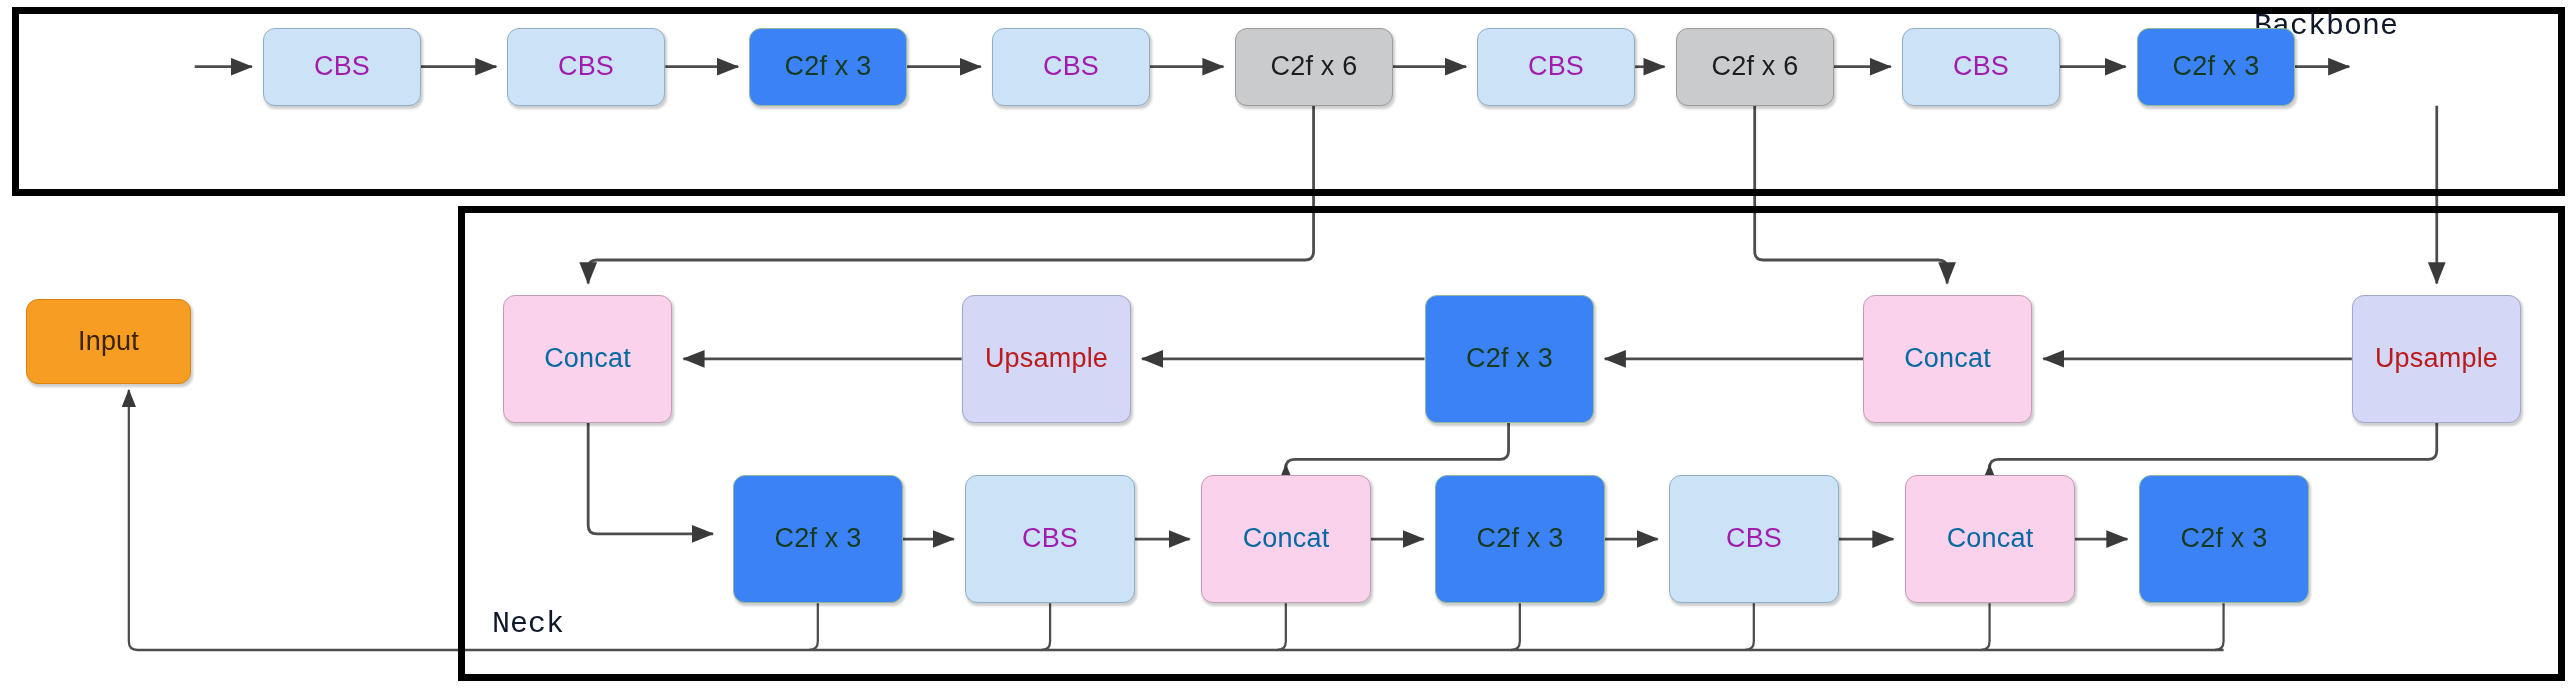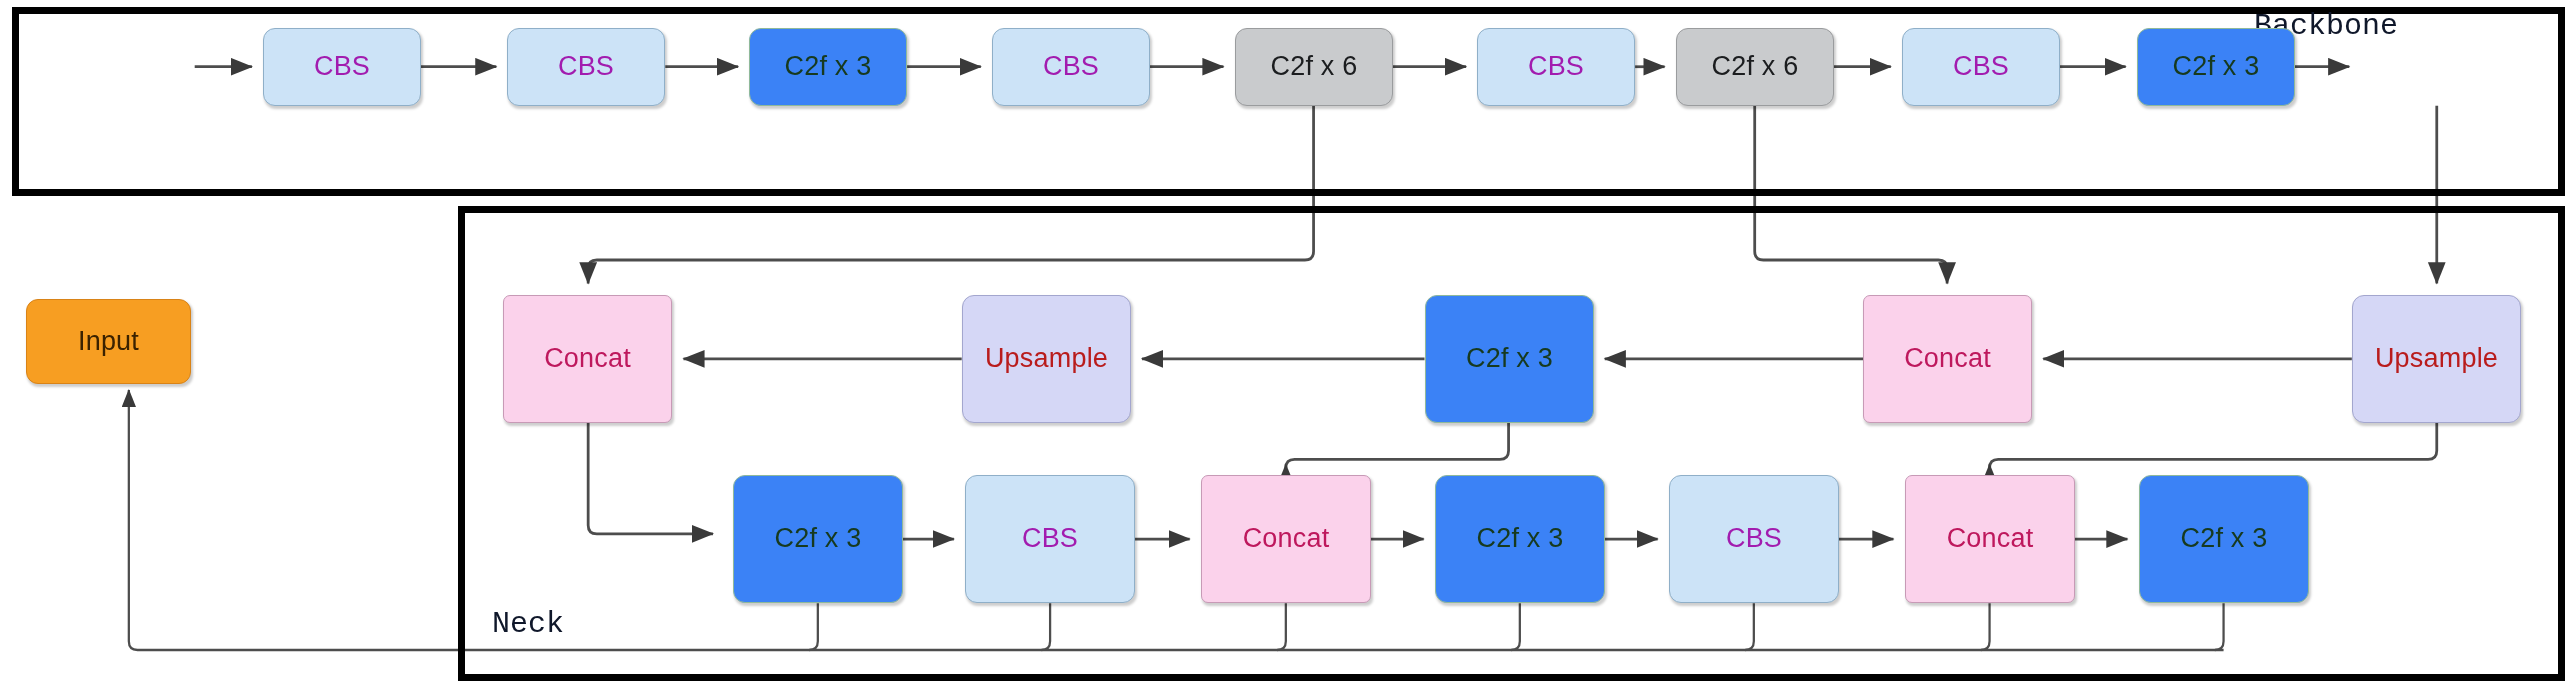--- a/index.html
+++ b/index.html
@@ -51,21 +51,21 @@
     letter-spacing: 0.2px;
     text-align: center;
     line-height: 1.1;
     box-shadow: 1.7px 2.6px 2.6px rgba(0,0,0,0.20);
   }
   .n-input  { background: #F79E22; border-color: #D98317; color: #3b2200; }
   .n-cbs    { background: #CCE3F7; border-color: #8FAFC8; color: #a21caf; }
   .n-c2f    { background: #3b82f6; border-color: #8FB99A; color: #173a1e; }
   .n-c2f6   { background: #C9CBCD; border-color: #9a9c9e; color: #1b1d1f; }
   .n-sppf   { background: #FAEE8F; border-color: #CFC270; color: #3a3500; }
-  .n-concat { background: #FBD2EB; border-color: #C79AB6; color: #be185d; border-radius: 7px; }
+  .n-concat { background: #FBD2EB; border-color: #C79AB6; color: #0369a1; }
   .n-upsamp { background: #D5D7F6; border-color: #A3A6CE; color: #b91c1c; }
   .n-output { background: #F79E22; border-color: #D98317; color: #3b2200; }
 </style>
 </head>
 <body>
 
 <div id="stage">
 
   <svg class="wires" viewBox="0 0 2971 795" xmlns="http://www.w3.org/2000/svg">
     <defs>

